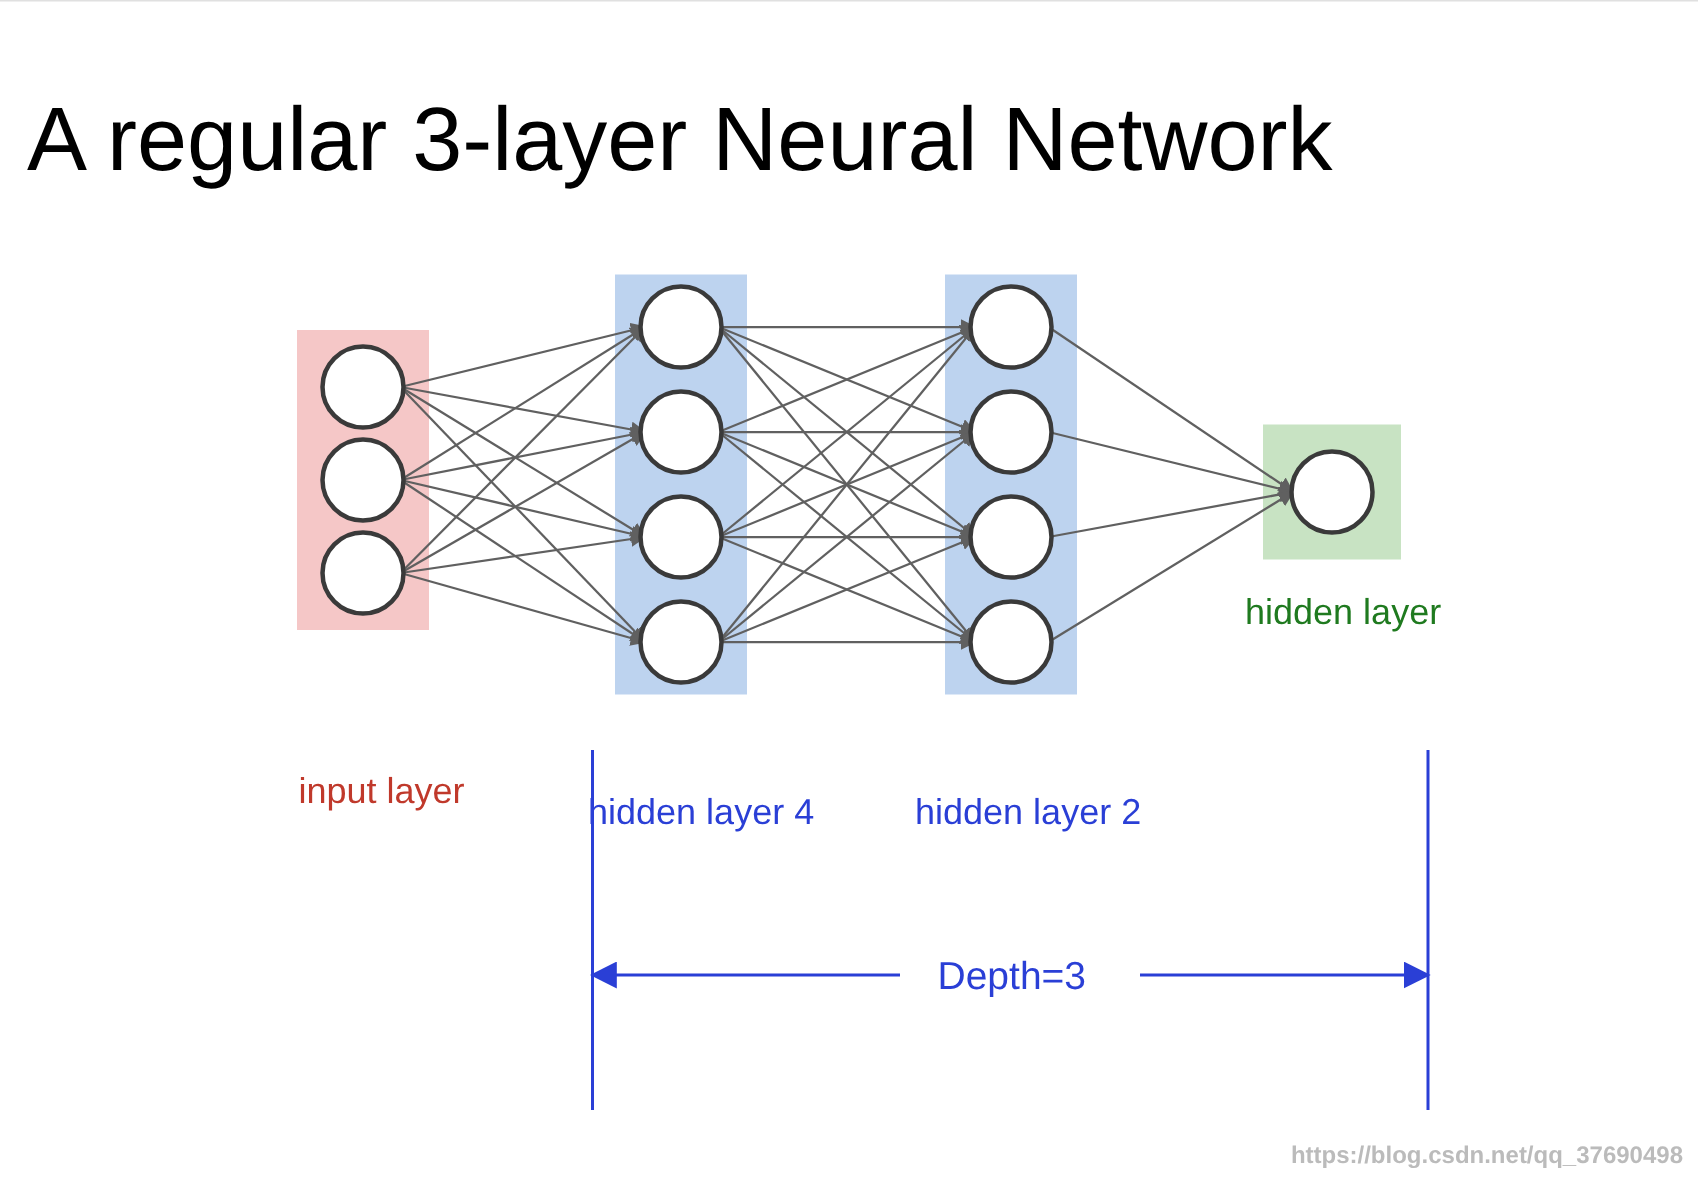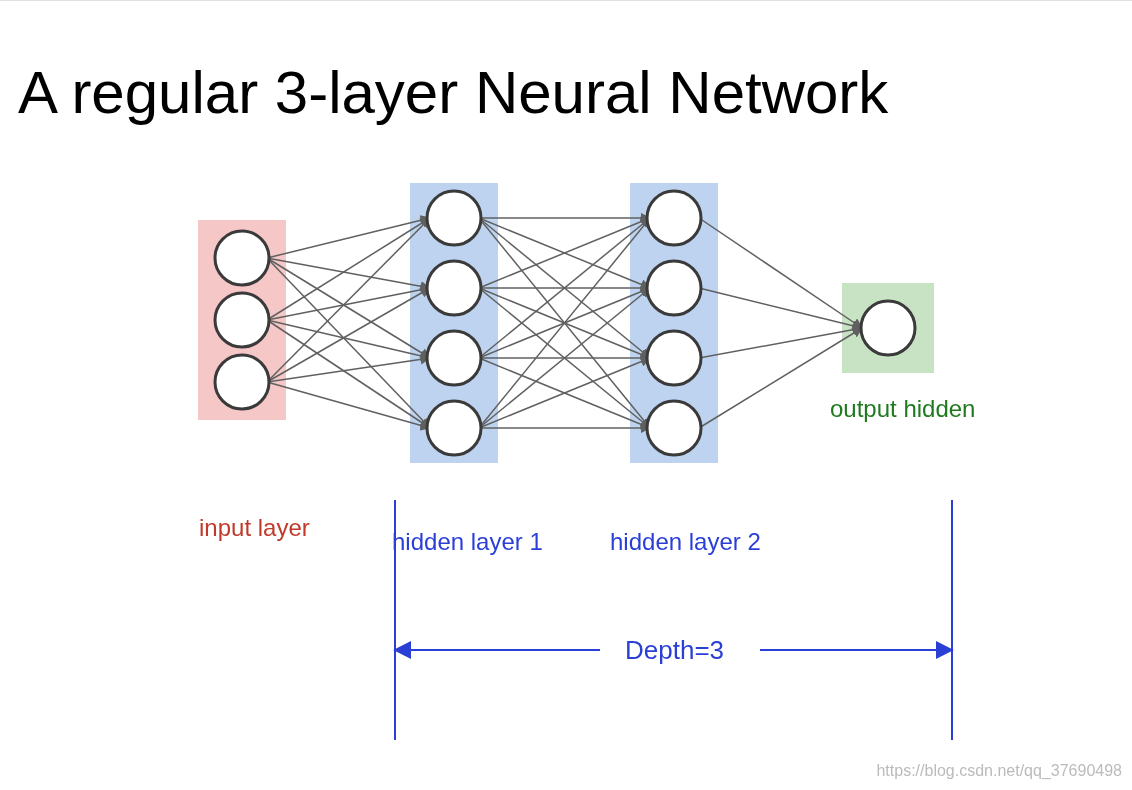--- a/index.html
+++ b/index.html
@@ -36,20 +36,21 @@
     color: #2a3fd6;
     white-space: nowrap;
     text-align: center;
   }
   .watermark {
     position: absolute;
     font-size: 16px;
     color: #bbbbbb;
     right: 10px;
     bottom: 10px;
+    font-weight: bold;
   }
   .top-border {
     position: absolute;
     top: 0;
     left: 0;
     right: 0;
     height: 1px;
     background: #e0e0e0;
   }
 </style>
@@ -143,21 +144,21 @@
   <g stroke="#2a3fd6" stroke-width="2" fill="none">
     <line x1="395" y1="500" x2="395" y2="740"></line>
     <line x1="952" y1="500" x2="952" y2="740"></line>
     <line x1="395" y1="650" x2="600" y2="650" marker-start="url(#arrow-blue-start)"></line>
     <line x1="760" y1="650" x2="952" y2="650" marker-end="url(#arrow-blue-end)"></line>
   </g>
 </svg>
 
 <div class="layer-label" style="left: 199px; top: 478px; color: rgb(192, 57, 43); margin-top: 36px;">input layer</div>
 
-<div class="layer-label" style="left: 392px; top: 528px; color: rgb(42, 63, 214);">hidden layer 1</div>
+<div class="layer-label" style="left: 392px; top: 528px; color: rgb(42, 63, 214);">hidden layer 4</div>
 
 <div class="layer-label" style="left: 610px; top: 528px; color: rgb(42, 63, 214);">hidden layer 2</div>
 
-<div class="layer-label" style="left: 830px; top: 395px; color: rgb(31, 122, 31);">output hidden</div>
+<div class="layer-label" style="left: 830px; top: 395px; color: rgb(31, 122, 31);">hidden layer</div>
 
 <div class="depth-label" style="left:625px; top:635px;">Depth=3</div>
 
 <div class="watermark">https://blog.csdn.net/qq_37690498</div>
 
 </body></html>

